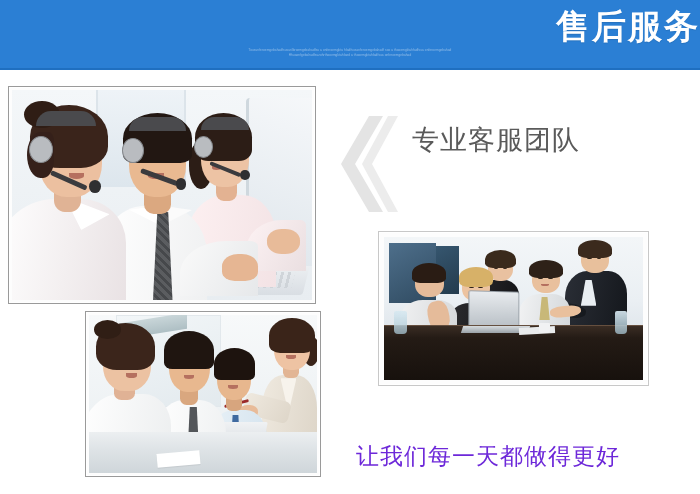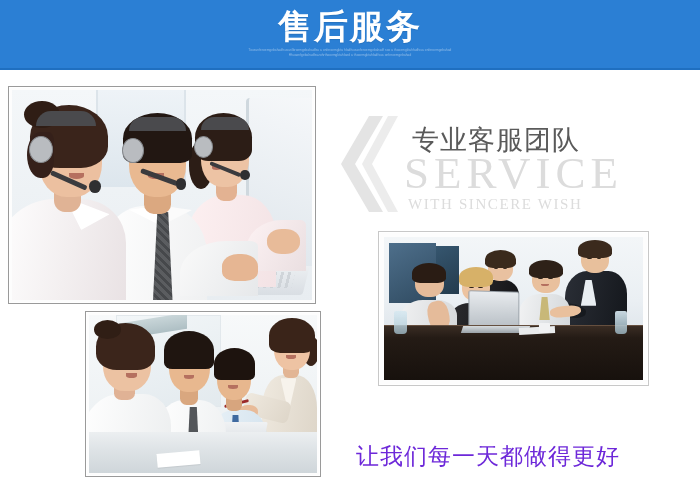--- a/index.html
+++ b/index.html
@@ -12,21 +12,21 @@
   .page { position:relative; width:700px; height:494px; background:#fff; }
 
   
   .banner {
     position:absolute; left:0; top:0; width:700px; height:70px;
     background:#2b7fd4;
     overflow:hidden;
   }
   .banner-title {
     position:absolute; left:0; top:6px; width:700px;
-    text-align:center;
+    text-align:right;
     color:#ffffff;
     font-size:34px; font-weight:bold;
     letter-spacing:2px;
     line-height:40px;
     text-shadow:0 1px 1px rgba(0,0,0,.10);
   }
   .banner-sub {
     position:absolute; left:0; top:48px; width:700px;
     text-align:center;
     color:rgba(255,255,255,.45);
@@ -530,18 +530,16 @@
       <div class="cup"></div>
     </div>
   </div>
 
   <svg class="chev" viewBox="0 0 62 96">
     <polygon points="33,0 47,0 19,48 47,96 33,96 5,48" fill="#e4e4e4"></polygon>
     <polygon points="52,0 62,0 36,48 62,96 52,96 26,48" fill="#ececec"></polygon>
   </svg>
 
   <div class="txt-cn-head">专业客服团队</div>
-  <div class="txt-service">SERVICE</div>
-  <div class="txt-wish">WITH SINCERE WISH</div>
 
   <div class="txt-slogan2">让我们每一天都做得更好</div>
 
 </div>
 
 </body></html>

